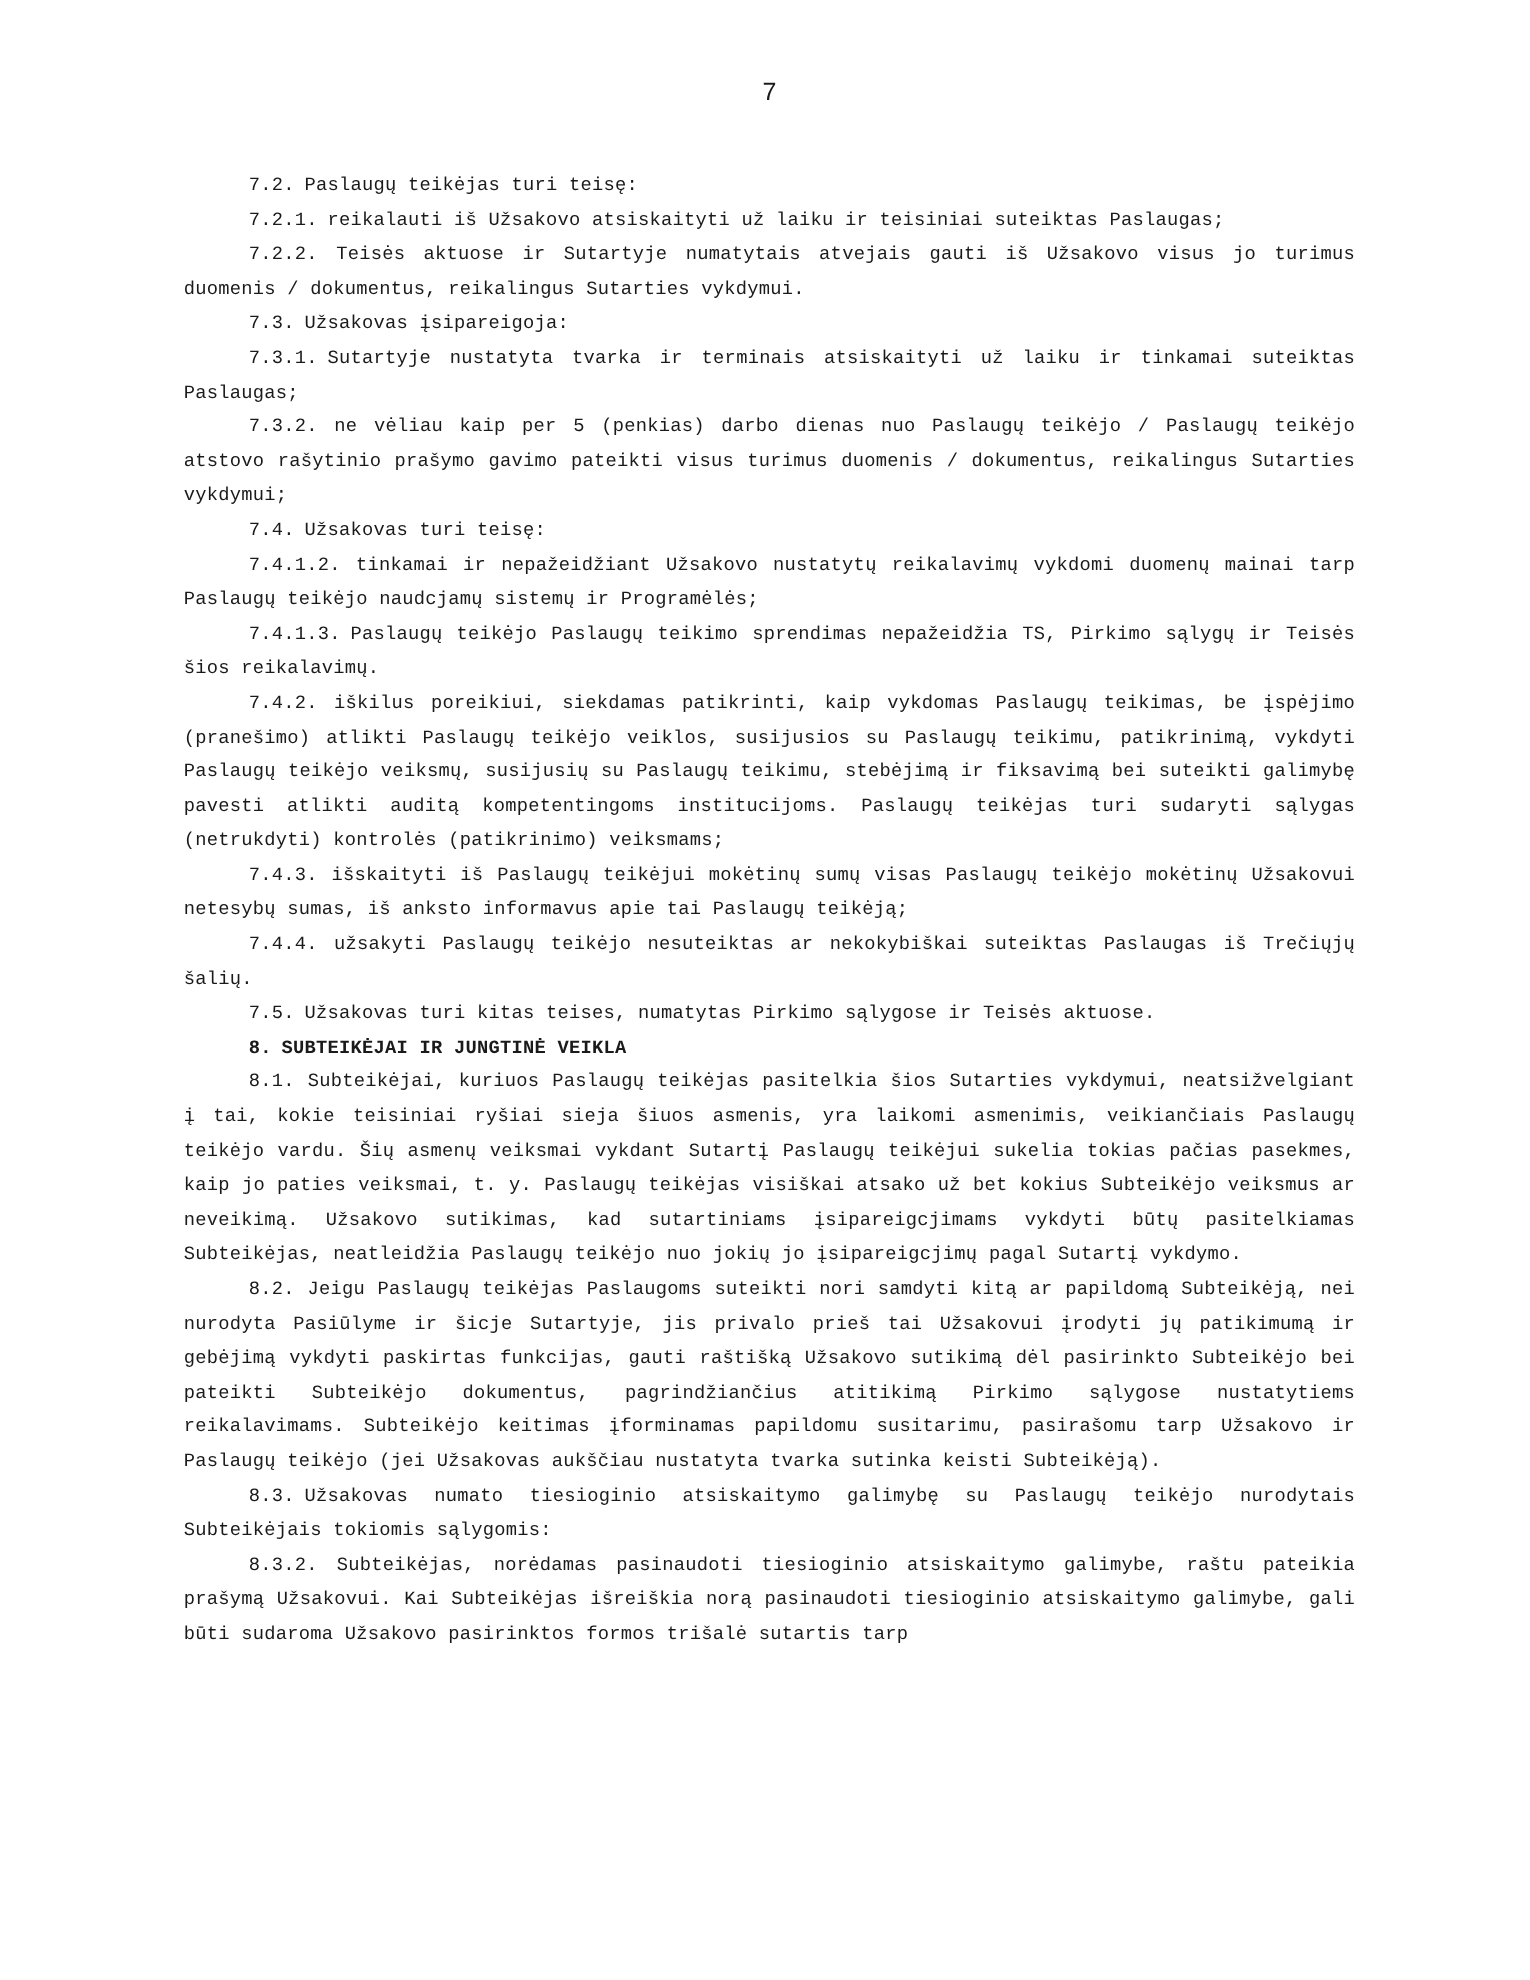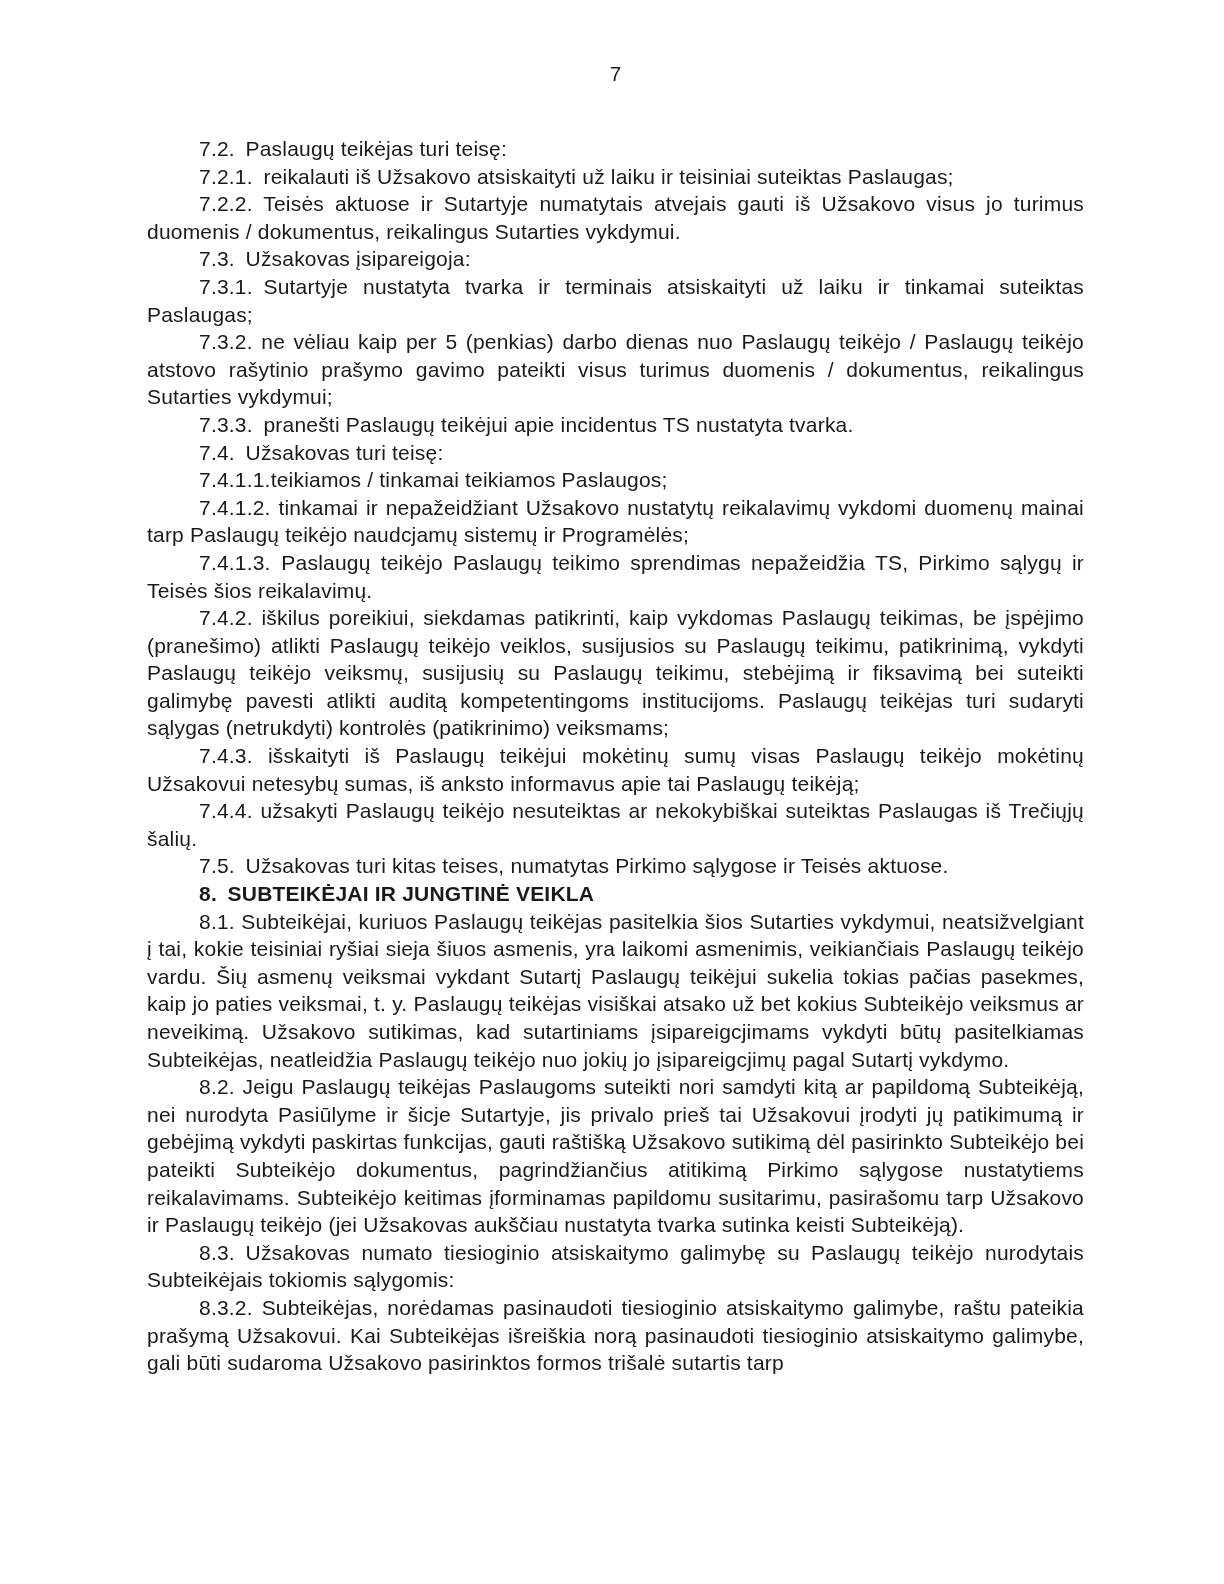--- a/index.html
+++ b/index.html
@@ -20,25 +20,26 @@
     overflow: hidden;
   }
   .page-number {
     text-align: center;
     font-size: 20px;
     line-height: 28px;
     margin-bottom: 47px;
   }
   .body-text p {
     margin: 0;
-    font-size: 21px;
+    font-size: 15px;
     line-height: 27.6px;
     letter-spacing: 0.2px;
     text-align: justify;
     text-indent: 52px;
+    font-family: Liberation Mono, monospace;
   }
   .section-heading {
     margin: 26px 0 29px 0;
     font-size: 20px;
     font-weight: bold;
     text-align: center;
     letter-spacing: 0.4px;
     text-indent: 0;
   }
 </style>
@@ -48,23 +49,21 @@
 <div class="page">
   <div class="page-number">7</div>
 
   <div class="body-text">
     <p>7.2. Paslaugų teikėjas turi teisę:</p>
     <p>7.2.1. reikalauti iš Užsakovo atsiskaityti už laiku ir teisiniai suteiktas Paslaugas;</p>
     <p>7.2.2. Teisės aktuose ir Sutartyje numatytais atvejais gauti iš Užsakovo visus jo turimus duomenis / dokumentus, reikalingus Sutarties vykdymui.</p>
     <p>7.3. Užsakovas įsipareigoja:</p>
     <p>7.3.1. Sutartyje nustatyta tvarka ir terminais atsiskaityti už laiku ir tinkamai suteiktas Paslaugas;</p>
     <p>7.3.2. ne vėliau kaip per 5 (penkias) darbo dienas nuo Paslaugų teikėjo / Paslaugų teikėjo atstovo rašytinio prašymo gavimo pateikti visus turimus duomenis / dokumentus, reikalingus Sutarties vykdymui;</p>
-    <p>7.3.3. pranešti Paslaugų teikėjui apie incidentus TS nustatyta tvarka.</p>
     <p>7.4. Užsakovas turi teisę:</p>
-    <p>7.4.1.1.teikiamos / tinkamai teikiamos Paslaugos;</p>
     <p>7.4.1.2. tinkamai ir nepažeidžiant Užsakovo nustatytų reikalavimų vykdomi duomenų mainai tarp Paslaugų teikėjo naudcjamų sistemų ir Programėlės;</p>
     <p>7.4.1.3. Paslaugų teikėjo Paslaugų teikimo sprendimas nepažeidžia TS, Pirkimo sąlygų ir Teisės šios reikalavimų.</p>
     <p>7.4.2. iškilus poreikiui, siekdamas patikrinti, kaip vykdomas Paslaugų teikimas, be įspėjimo (pranešimo) atlikti Paslaugų teikėjo veiklos, susijusios su Paslaugų teikimu, patikrinimą, vykdyti Paslaugų teikėjo veiksmų, susijusių su Paslaugų teikimu, stebėjimą ir fiksavimą bei suteikti galimybę pavesti atlikti auditą kompetentingoms institucijoms. Paslaugų teikėjas turi sudaryti sąlygas (netrukdyti) kontrolės (patikrinimo) veiksmams;</p>
     <p>7.4.3. išskaityti iš Paslaugų teikėjui mokėtinų sumų visas Paslaugų teikėjo mokėtinų Užsakovui netesybų sumas, iš anksto informavus apie tai Paslaugų teikėją;</p>
     <p>7.4.4. užsakyti Paslaugų teikėjo nesuteiktas ar nekokybiškai suteiktas Paslaugas iš Trečiųjų šalių.</p>
     <p>7.5. Užsakovas turi kitas teises, numatytas Pirkimo sąlygose ir Teisės aktuose.</p>
 
     <p class="section-heading">8. SUBTEIKĖJAI IR JUNGTINĖ VEIKLA</p>
 
     <p>8.1. Subteikėjai, kuriuos Paslaugų teikėjas pasitelkia šios Sutarties vykdymui, neatsižvelgiant į tai, kokie teisiniai ryšiai sieja šiuos asmenis, yra laikomi asmenimis, veikiančiais Paslaugų teikėjo vardu. Šių asmenų veiksmai vykdant Sutartį Paslaugų teikėjui sukelia tokias pačias pasekmes, kaip jo paties veiksmai, t. y. Paslaugų teikėjas visiškai atsako už bet kokius Subteikėjo veiksmus ar neveikimą. Užsakovo sutikimas, kad sutartiniams įsipareigcjimams vykdyti būtų pasitelkiamas Subteikėjas, neatleidžia Paslaugų teikėjo nuo jokių jo įsipareigcjimų pagal Sutartį vykdymo.</p>

